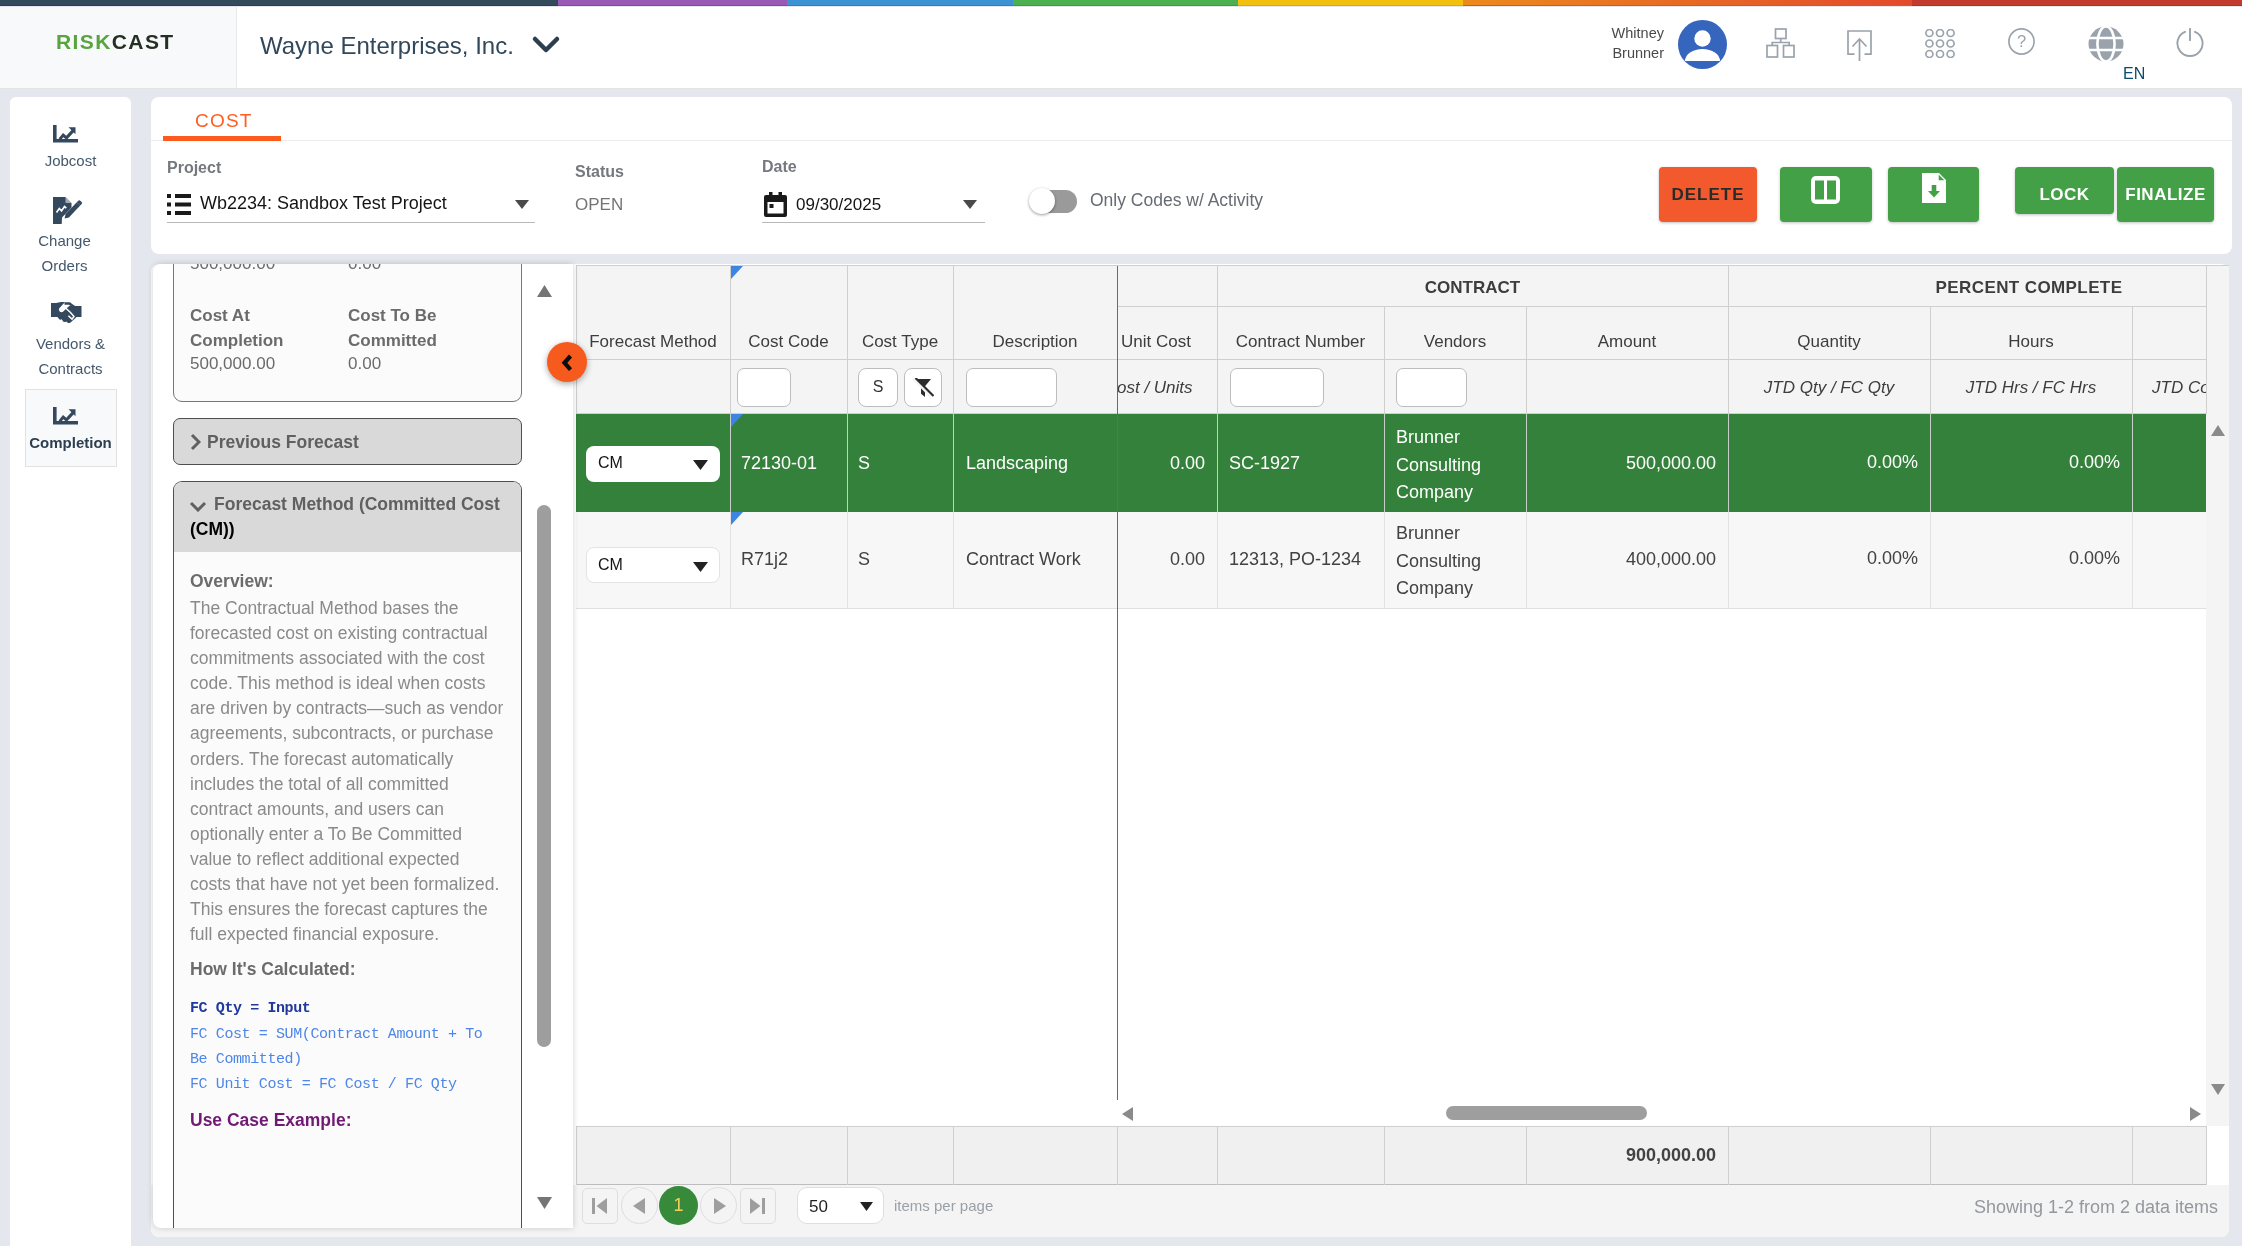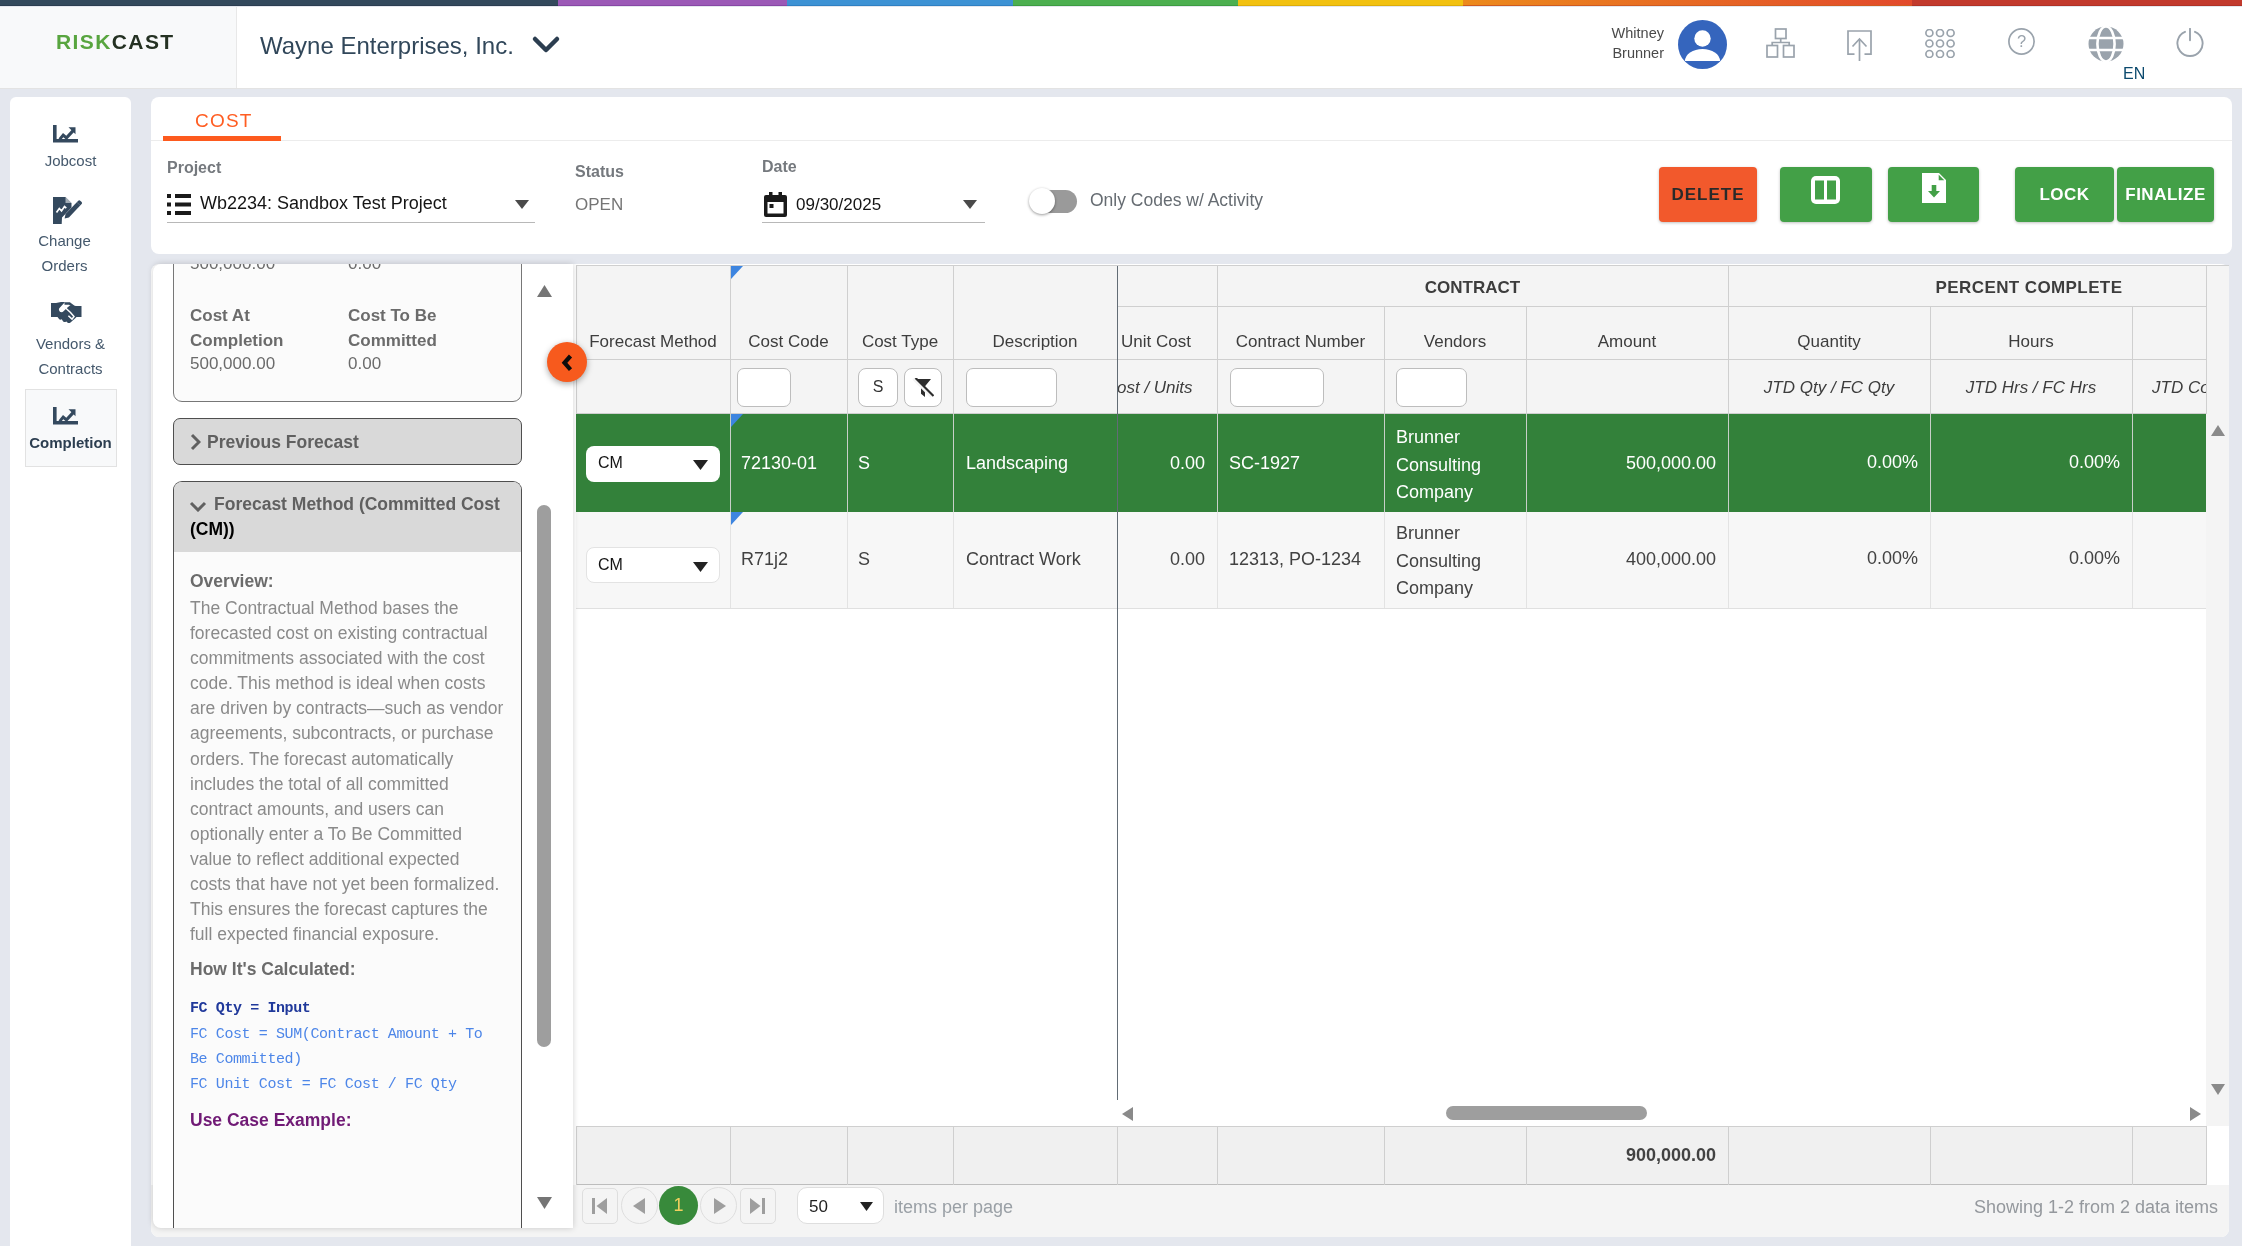--- a/index.html
+++ b/index.html
@@ -170,21 +170,21 @@
 <rect x="0" y="0" width="29" height="28" rx="5" fill="#fff"></rect>
 <rect x="4" y="4.5" width="9" height="19" fill="#43a047"></rect>
 <rect x="16" y="4.5" width="9" height="19" fill="#43a047"></rect>
 </svg>
 <div class="abs" style="left:1888px;top:167px;width:91px;height:55px;background:#43a047;border-radius:4px;box-shadow:0 1px 3px rgba(0,0,0,0.25);"></div>
 <svg class="abs" style="left:1922px;top:173px;" width="24" height="30" viewBox="0 0 24 30">
 <path d="M0 0 h16 l8 8 v22 h-24 z" fill="#fff"></path>
 <path d="M16 0 v8 h8 z" fill="#43a047" stroke="#fff" stroke-width="1.4"></path>
 <path d="M9.7 12 h4.6 v6 h3.7 l-6 6.5 -6 -6.5 h3.7 z" fill="#43a047"></path>
 </svg>
-<div class="abs" style="left:2015px;top:167px;width:99px;height:55px;background:#43a047;border-radius:4px;box-shadow:0 1px 3px rgba(0,0,0,0.25);text-align:center;line-height:55px;font-size:17px;font-weight:bold;color:#fff;letter-spacing:0.5px;">LOCK</div>
+<div class="abs" style="left:2015px;top:167px;width:99px;height:47px;background:#43a047;border-radius:4px;box-shadow:0 1px 3px rgba(0,0,0,0.25);text-align:center;line-height:55px;font-size:17px;font-weight:bold;color:#fff;letter-spacing:0.5px;">LOCK</div>
 <div class="abs" style="left:2117px;top:167px;width:97px;height:55px;background:#43a047;border-radius:4px;box-shadow:0 1px 3px rgba(0,0,0,0.25);text-align:center;line-height:55px;font-size:17px;font-weight:bold;color:#fff;letter-spacing:0.5px;">FINALIZE</div>
 
 <div class="abs" style="left:151px;top:264px;width:2078px;height:973px;background:#fff;border-radius:8px;"></div>
 
 <div class="abs" style="left:151px;top:1185px;width:2078px;height:52px;background:#f4f4f4;border-radius:0 0 8px 8px;"></div>
 
 <style>
 .gh{position:absolute;background:#f4f4f4;}
 .gb{position:absolute;background:#cfcfcf;}
 .gtxt{position:absolute;font-size:17px;color:#3d3d3d;text-align:center;}
@@ -360,21 +360,21 @@
 <div class="abs" style="left:740px;top:1188px;width:36px;height:36px;border:1px solid #dedede;border-radius:5px;"></div>
 <svg class="abs" style="left:748px;top:1197px;" width="18" height="18" viewBox="0 0 18 18">
     <path d="M2 1 v16 L12.5 9 z" fill="#9e9e9e"></path>
     <rect x="14" y="1" width="3" height="16" fill="#9e9e9e"></rect>
   </svg>
 <div class="abs" style="left:797px;top:1187px;width:87px;height:37px;background:#fff;border:1px solid #dedede;border-radius:10px;"></div>
 <div class="abs" style="left:809px;top:1197px;font-size:17px;color:#1f1f1f;">50</div>
 <svg class="abs" style="left:860px;top:1202px;" width="13" height="9" viewBox="0 0 13 9">
     <path d="M0 0 h13 l-6.5 9 z" fill="#222"></path>
   </svg>
-<div class="abs" style="left:894px;top:1197px;font-size:18px;color:#9aa0a6;">items per page</div>
+<div class="abs" style="left:894px;top:1197px;font-size:15px;color:#9aa0a6;">items per page</div>
 <div class="abs" style="left:1938px;top:1197px;width:280px;text-align:right;font-size:18px;color:#94989d;white-space:nowrap;">Showing 1-2 from 2 data items</div>
 
 <div class="abs" style="left:153px;top:264px;width:420px;height:964px;background:#fff;box-shadow:0 0 6px rgba(0,0,0,0.18);overflow:hidden;z-index:20;border-radius:8px 0 0 8px;">
 
   <div class="abs" style="left:20px;top:-70px;width:349px;height:208px;background:#fbfbfb;border:1px solid #777;border-radius:9px;"></div>
   <div class="abs" style="left:37px;top:-10px;font-size:17px;color:#6b6b6b;">500,000.00</div>
   <div class="abs" style="left:195px;top:-10px;font-size:17px;color:#6b6b6b;">0.00</div>
   <div class="abs" style="left:37px;top:39px;font-size:17px;font-weight:bold;color:#6b6b6b;line-height:25px;">Cost At<br>Completion</div>
   <div class="abs" style="left:195px;top:39px;font-size:17px;font-weight:bold;color:#6b6b6b;line-height:25px;">Cost To Be<br>Committed</div>
   <div class="abs" style="left:37px;top:90px;font-size:17px;color:#6b6b6b;">500,000.00</div>

